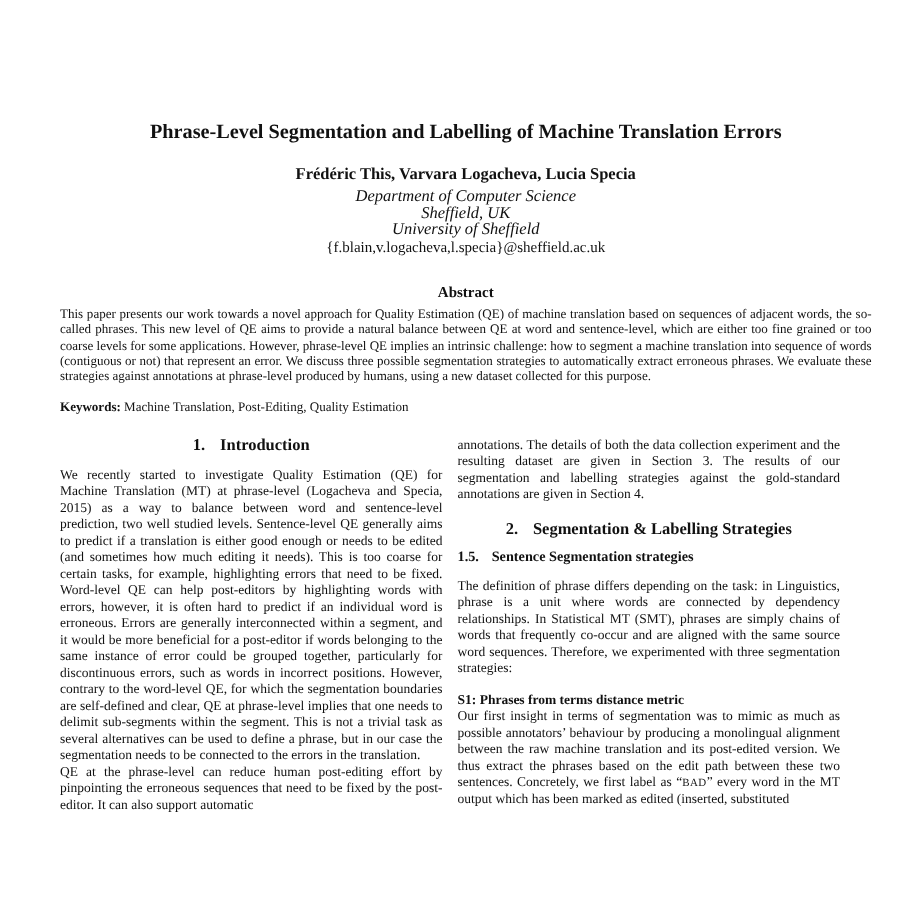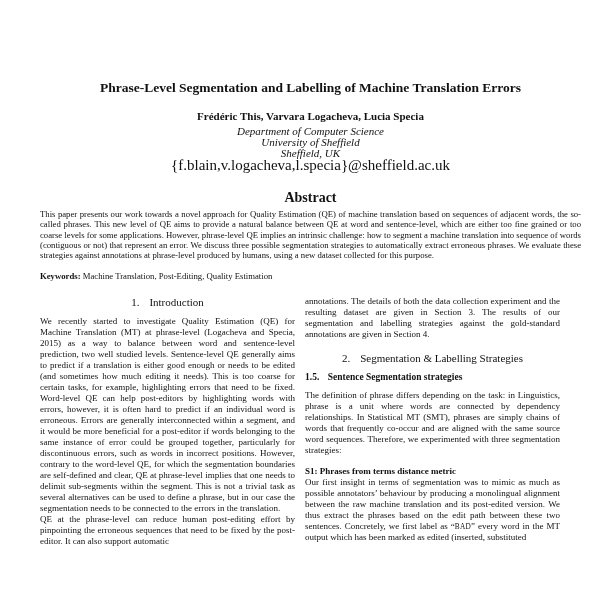--- a/index.html
+++ b/index.html
@@ -32,27 +32,27 @@
     margin: 0 0 3px 0;
     line-height: 13px;
   }
   .affil {
     font-size: 11px;
     line-height: 11.2px;
     margin: 0;
     font-style: italic;
   }
   .email {
-    font-size: 15px;
+    font-size: 10px;
     line-height: 11.2px;
     margin: 0;
   }
   .abstract-heading {
     text-align: center;
-    font-size: 14px;
+    font-size: 10px;
     font-weight: bold;
     margin: 19px 0 3px 0;
   }
   .abstract-text {
     font-size: 8.7px;
     line-height: 10.4px;
     text-align: justify;
     margin: 0;
   }
   .keywords {
@@ -68,21 +68,21 @@
     height: 320px;
     overflow: hidden;
   }
   .col {
     width: 255px;
     overflow: hidden;
   }
   .sec-heading {
     text-align: center;
     font-size: 11px;
-    font-weight: normal;
+    font-weight: bold;
     margin: 12px 0 7px 0;
     line-height: 13px;
   }
   .sec-heading:first-child { margin-top: 0; }
   .sec-heading .sec-title { margin-left: 0.9em; }
   .subsec-heading {
     text-align: left;
     font-size: 9.5px;
     font-weight: bold;
     margin: 0 0 6px 0;
@@ -109,22 +109,22 @@
 </style>
 </head>
 <body>
 
 <div class="page">
 
   <div class="header">
     <h1 class="paper-title">Phrase-Level Segmentation and Labelling of Machine Translation Errors</h1>
     <p class="authors">Frédéric This, Varvara Logacheva, Lucia Specia</p>
     <p class="affil">Department of Computer Science</p>
+    <p class="affil">Sheffield, UK</p>
     <p class="affil">University of Sheffield</p>
-    <p class="affil">Sheffield, UK</p>
     <p class="email">{f.blain,v.logacheva,l.specia}@sheffield.ac.uk</p>
   </div>
 
   <div>
     <div class="abstract-heading">Abstract</div>
     <p class="abstract-text">This paper presents our work towards a novel approach for Quality Estimation (QE) of machine translation based on sequences of adjacent words, the so-called phrases. This new level of QE aims to provide a natural balance between QE at word and sentence-level, which are either too fine grained or too coarse levels for some applications. However, phrase-level QE implies an intrinsic challenge: how to segment a machine translation into sequence of words (contiguous or not) that represent an error. We discuss three possible segmentation strategies to automatically extract erroneous phrases. We evaluate these strategies against annotations at phrase-level produced by humans, using a new dataset collected for this purpose.</p>
     <p class="keywords"><span class="kw-label">Keywords:</span><span> Machine Translation, Post-Editing, Quality Estimation</span></p>
   </div>
 
   <div class="columns">

